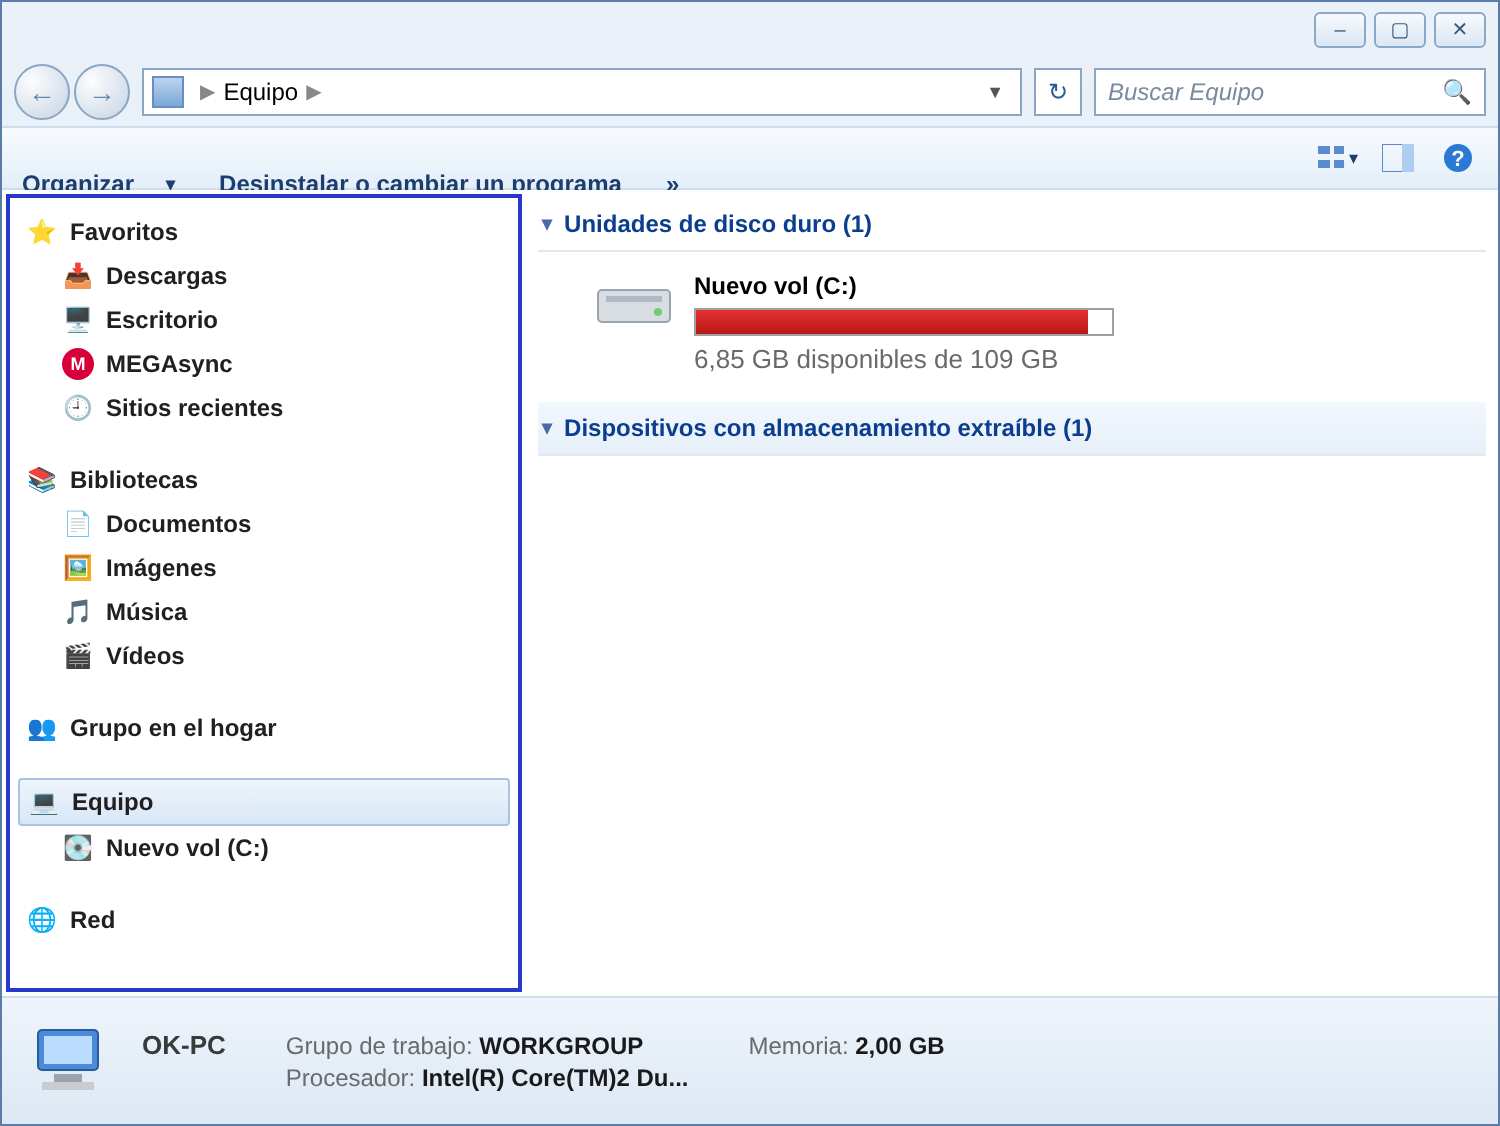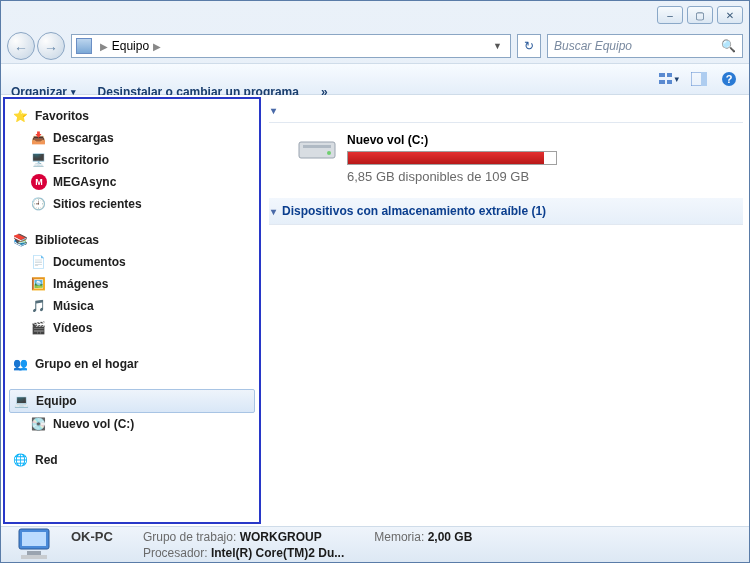--- a/index.html
+++ b/index.html
@@ -16,21 +16,21 @@
 .addrbar { flex:1; height:24px; background:#fff; border:1px solid #8ba6c4; display:flex; align-items:center; padding:0 4px; font-size:12px; }
 .addrbar .crumb-icon { width:16px; height:16px; background:linear-gradient(#bcd5ee,#7ba8d6); border:1px solid #6a8ec4; margin-right:4px; }
 .addrbar .sep { color:#888; padding:0 4px; font-size:10px; }
 .addrbar .spacer { flex:1; }
 .addrbar .dropdown { color:#555; font-size:9px; padding:0 4px;}
 .refreshbtn { width:24px; height:24px; border:1px solid #8ba6c4; background:#fff; display:flex; align-items:center; justify-content:center; color:#2a5a9a; font-size:12px; cursor:pointer;}
 .searchbar { width:196px; height:24px; background:#fff; border:1px solid #8ba6c4; display:flex; align-items:center; padding:0 6px; color:#7a8aa0; font-style:italic; font-size:12px; }
 .searchbar .mag { margin-left:auto; color:#2a5a9a; font-style:normal; }
 
 .toolbar { height:32px; background:linear-gradient(#f7fbff,#e4eef9); border-top:1px solid #cfdce9; border-bottom:1px solid #cfdce9; display:flex; align-items:center; padding:0 10px; gap:22px; font-size:12px; color:#1a3e6e; }
-.toolbar .item { display:flex; align-items:center; gap:4px; cursor:pointer; font-weight:600;margin-top:25px; }
+.toolbar .item { display:flex; align-items:center; gap:16px; cursor:pointer; font-weight:600;margin-top:25px; }
 .toolbar .right { margin-left:auto; display:flex; gap:10px; align-items:center; }
 .toolbar .iconbtn { width:20px; height:20px; display:flex; align-items:center; justify-content:center; cursor:pointer; }
 
 .body { flex:1; display:flex; background:#fff; }
 .sidebar { width:258px; border:2px solid #2838c8; margin:2px; padding:6px 4px; overflow:auto; }
 .tree-group { margin-bottom:14px; }
 .tree-head { display:flex; align-items:center; gap:6px; font-size:12px; font-weight:700; color:#202020; padding:3px 4px; cursor:pointer;}
 .tree-head.sel { background:linear-gradient(#eef4fb,#d9e7f7); border:1px solid #a8c4e4; border-radius:2px; }
 .tree-item { display:flex; align-items:center; gap:6px; font-size:12px; color:#202020; padding:3px 4px 3px 22px; cursor:pointer; font-weight:600; }
 .ic { width:16px; height:16px; display:inline-flex; align-items:center; justify-content:center; font-size:12px; }
@@ -38,21 +38,21 @@
 .main { flex:1; padding:4px 6px; font-size:12px; }
 .section-head { display:flex; align-items:center; gap:6px; color:#0b3e8e; font-weight:700; padding:6px 2px; border-bottom:1px solid #e1e8f1; cursor:pointer;}
 .section-head .caret { color:#4a6aa8; font-size:10px; }
 .drive-row { display:flex; align-items:flex-start; gap:10px; padding:10px 8px 14px 28px; }
 .drive-ic { width:40px; height:30px; display:flex; align-items:center; justify-content:center; }
 .drive-info .name { font-weight:700; color:#000; margin-bottom:4px;}
 .bar { width:210px; height:14px; border:1px solid #a0a0a0; background:#fff; position:relative; margin-bottom:4px;}
 .bar .fill { position:absolute; left:0; top:0; bottom:0; background:linear-gradient(#e43030,#b81818); }
 .subt { color:#6a6a6a; font-size:13px; }
 
-.statusbar { height:36px; background:linear-gradient(#eef4fb,#dde8f4); border-top:1px solid #cfdce9; display:flex; align-items:center; padding:4px 12px; gap:14px; font-size:12px; color:#3a3a3a;}
+.statusbar { height:64px; background:linear-gradient(#eef4fb,#dde8f4); border-top:1px solid #cfdce9; display:flex; align-items:center; padding:4px 12px; gap:14px; font-size:12px; color:#3a3a3a;}
 .statusbar .pcicon { width:44px; height:40px; display:flex; align-items:center; justify-content:center; }
 .statusbar .grid { display:grid; grid-template-columns:auto auto auto auto; column-gap:30px; row-gap:2px; align-items:center;}
 .statusbar .lbl { color:#6a6a6a; }
 .statusbar .val { color:#1a1a1a; font-weight:700; }
 .statusbar .name { font-weight:700; font-size:13px; }
 
 svg { display:block; }
 </style>
 </head>
 <body>
@@ -199,20 +199,21 @@
           <span class="ic">🌐</span>
           <span>Red</span>
         </div>
       </div>
 
     </div>
 
     <div class="main">
       <div class="section-head">
         <span class="caret">▾</span>
+        <span>Unidades de disco duro (1)</span>
       </div>
       <div class="drive-row">
         <div class="drive-ic">
           <svg width="40" height="28">
               <rect x="2" y="8" width="36" height="16" rx="2" fill="#d8dde2" stroke="#9aa4b0"></rect>
               <rect x="6" y="11" width="28" height="3" fill="#b0bac4"></rect>
               <circle cx="32" cy="19" r="2" fill="#6fcf6f"></circle>
             </svg>
         </div>
         <div class="drive-info">

